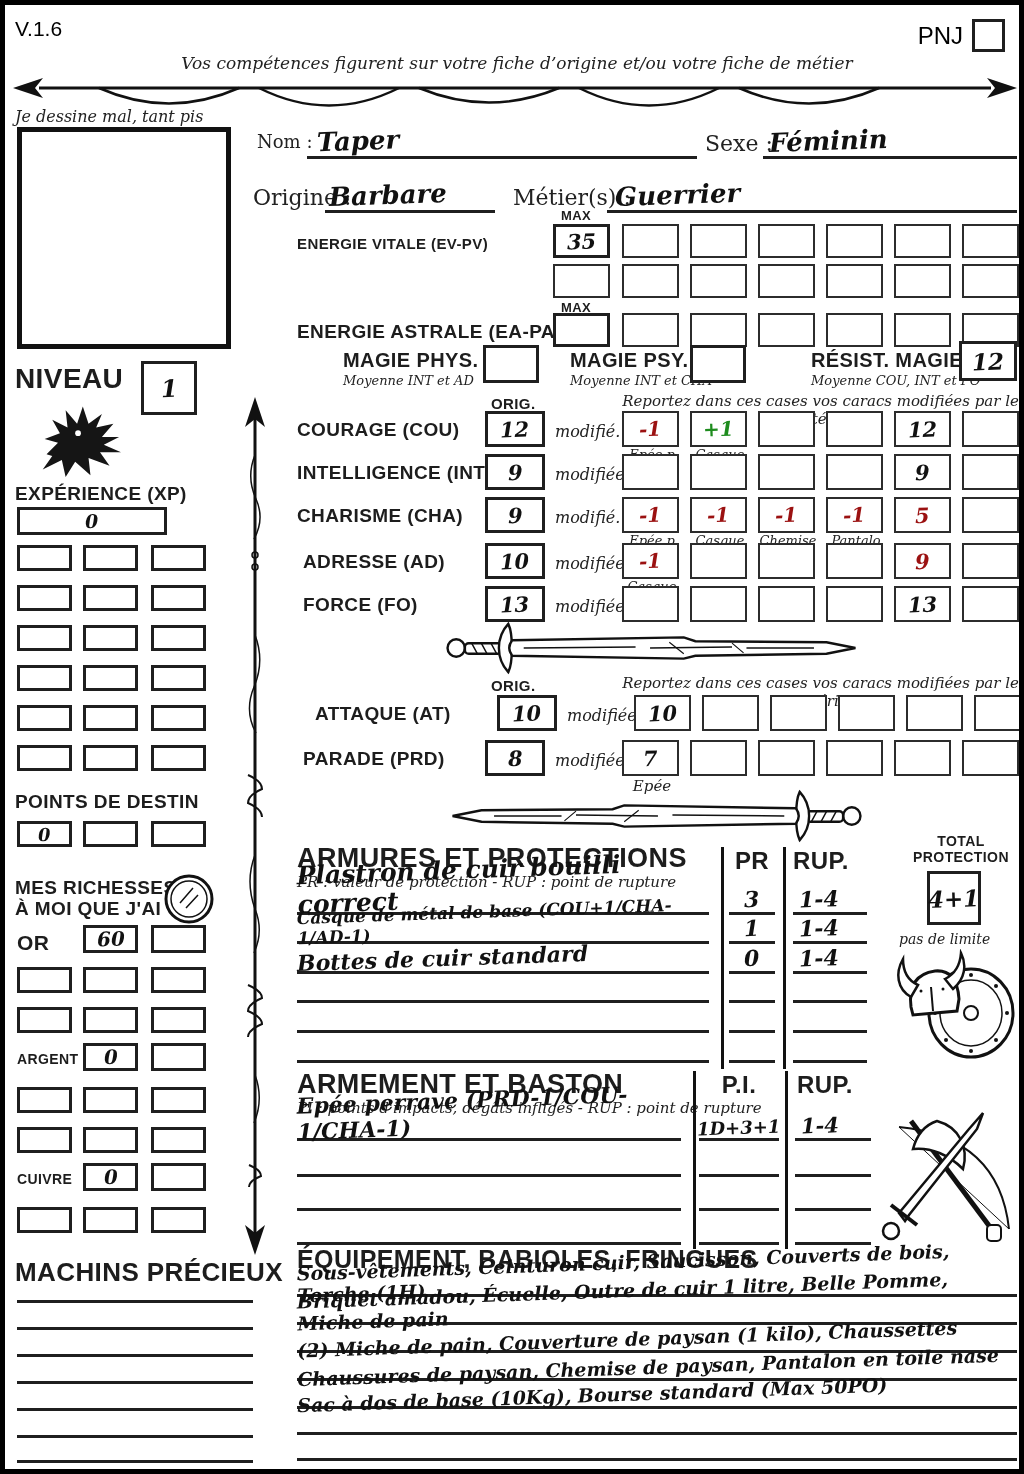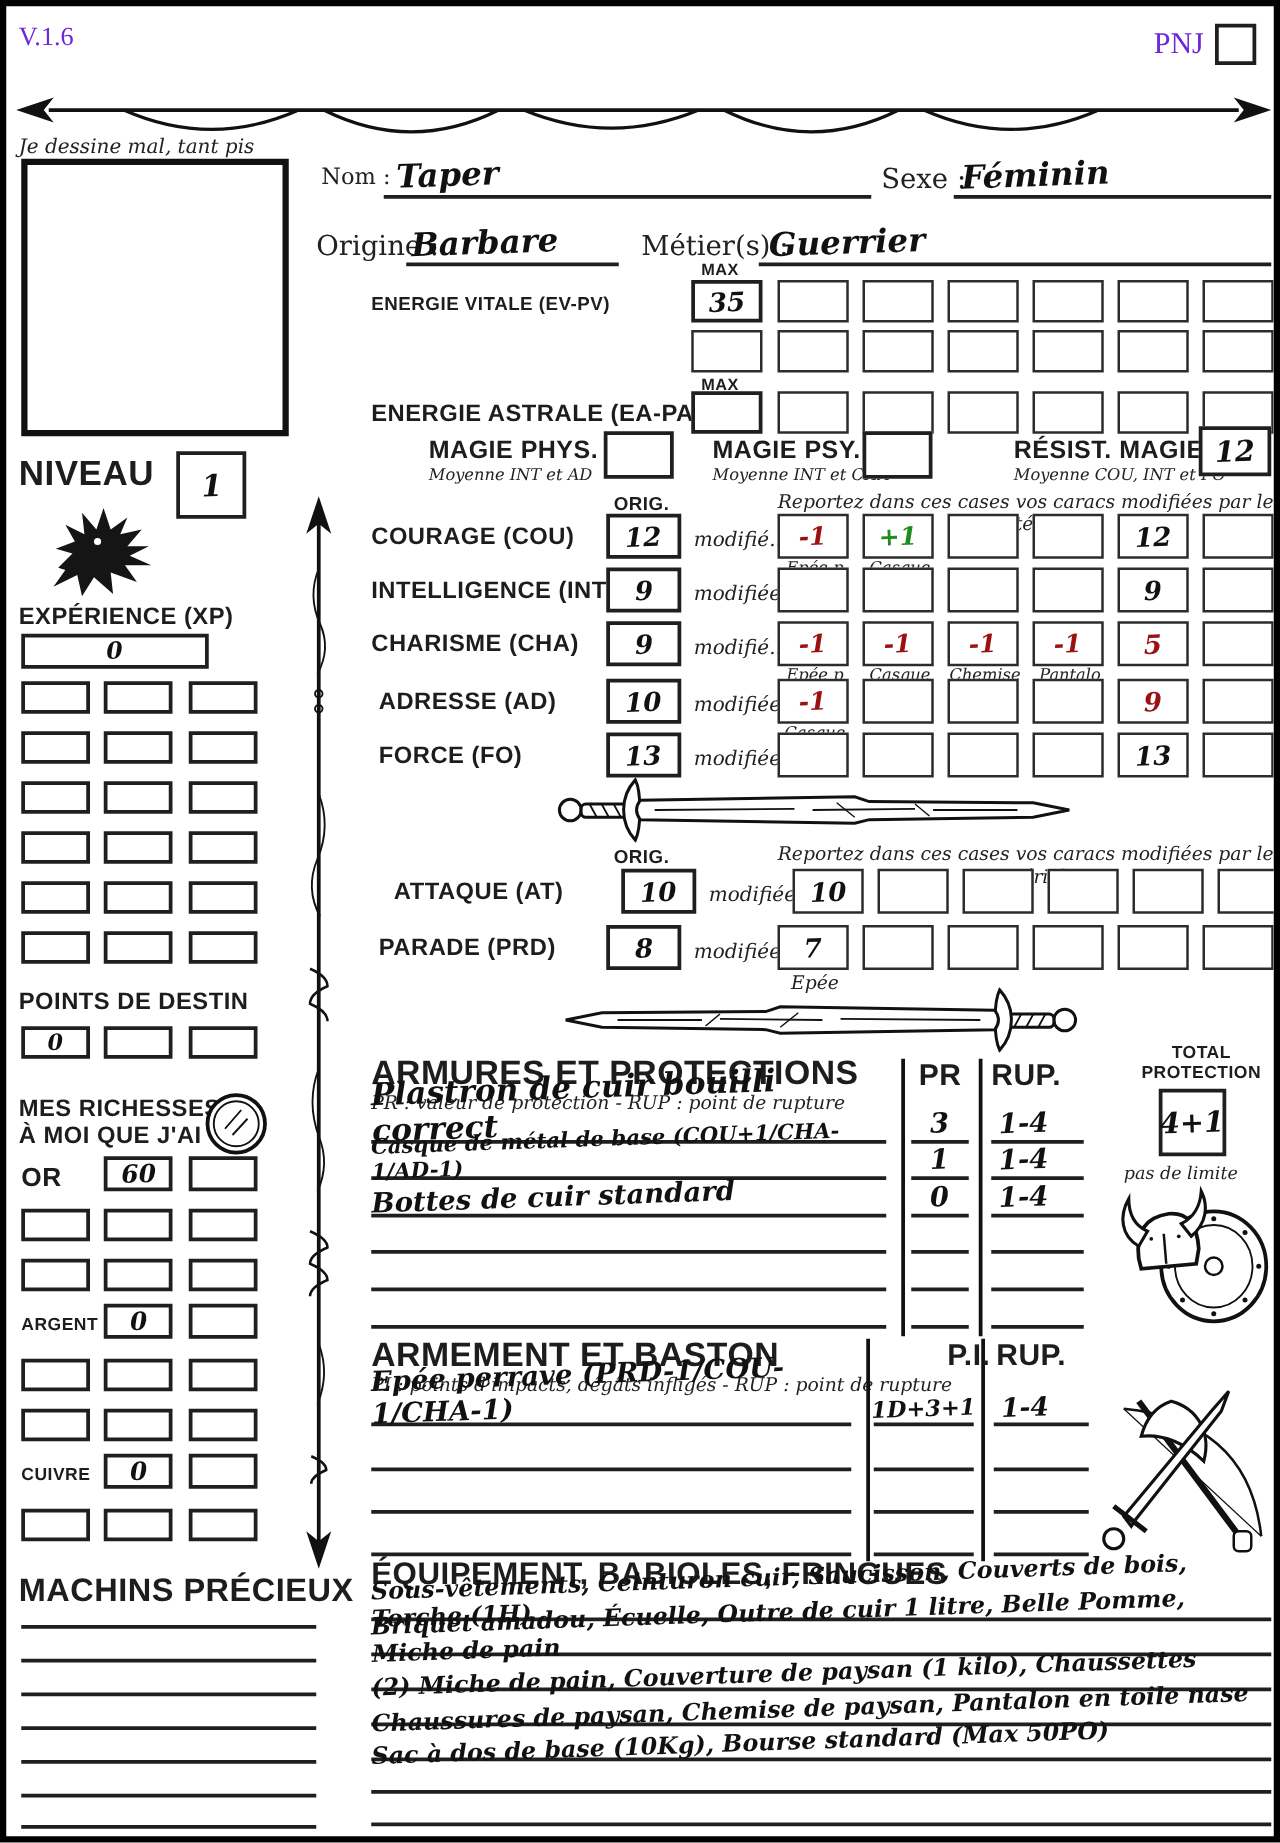--- a/index.html
+++ b/index.html
@@ -1,21 +1,21 @@
 <!DOCTYPE html>
 <html><head>
 <meta charset="utf-8">
 <style>
   html,body{margin:0;padding:0;background:#888;}
   #page{position:relative;width:1024px;height:1474px;background:#fff;border:5px solid #000;
         box-sizing:border-box;margin:0 auto;overflow:hidden;
         font-family:"Liberation Sans",sans-serif;color:#1a1a1a;}
   .abs{position:absolute;}
   .deco{font-family:"Liberation Sans",sans-serif;font-weight:bold;color:#1d1d1d;letter-spacing:.4px;}
-  .serif{font-family:Liberation Serif, serif;color:#6d28d9;}
+  .serif{font-family:Liberation Sans, sans-serif;color:#000000;}
   .script{font-family:"DejaVu Serif",serif;font-style:italic;color:#222;}
   .hand{font-family:"DejaVu Serif",serif;font-style:italic;font-weight:bold;color:#111;display:inline-block;transform:rotate(-2deg);}
   .red{color:#9b1111;} .green{color:#1e8c1e;}
   .bx{position:absolute;border:2px solid #2c2c2c;background:#fff;box-sizing:border-box;
       display:flex;align-items:center;justify-content:center;}
   .bx3{border-width:3px;border-color:#1f1f1f;}
   .ul{position:absolute;border-bottom:3px solid #1f1f1f;box-sizing:border-box;display:flex;align-items:flex-end;}
   .vline{position:absolute;border-left:3px solid #111;width:0;}
   .note{font-size:13px;text-align:center;}
   .ctr{text-align:center;justify-content:center;}
@@ -24,20 +24,21 @@
 </head>
 <body>
 
 <div id="page">
 
   <div class="abs serif" style="left:10px;top:12px;font-size:21px;">V.1.6</div>
   <div class="abs" style="right:14px;top:14px;display:flex;align-items:center;gap:9px;">
     <span class="serif" style="font-size:24px;">PNJ</span>
     <span style="width:27px;height:27px;border:3px solid #1f1f1f;display:inline-block;"></span>
   </div>
+  <div class="abs script" style="left:112px;width:800px;top:48px;font-size:17px;text-align:center;">Vos compétences figurent sur votre fiche d’origine et/ou votre fiche de métier</div>
 
   <div class="abs" style="left:4px;top:70px;">
     <svg width="1012" height="38" viewBox="0 0 1012 38">
       <line x1="30" y1="13" x2="982" y2="13" stroke="#111" stroke-width="3"></line>
       <path d="M4,13 L34,3 L26,13 L34,23 Z" fill="#111"></path>
       <path d="M1008,13 L978,3 L986,13 L978,23 Z" fill="#111"></path>
       <path d="M90,13 Q160,44 230,13" fill="none" stroke="#111" stroke-width="2.5"></path>
       <path d="M250,13 Q320,48 390,13" fill="none" stroke="#111" stroke-width="2.5"></path>
       <path d="M410,13 Q480,42 550,13" fill="none" stroke="#111" stroke-width="2.5"></path>
       <path d="M570,13 Q640,48 710,13" fill="none" stroke="#111" stroke-width="2.5"></path>
@@ -470,21 +471,21 @@
       <path d="M40,38 L42,62" stroke="#111" stroke-width="2"></path>
       <circle cx="30" cy="42" r="1.5" fill="#111"></circle>
         <circle cx="52" cy="40" r="1.5" fill="#111"></circle>
     </svg>
   </div>
 
   <div class="abs deco" style="left:292px;top:1064px;font-size:27px;">ARMEMENT ET BASTON</div>
   <div class="abs script" style="left:292px;top:1094px;font-size:15px;">PI : points d'impacts, dégâts infligés - RUP : point de rupture</div>
   <div class="vline" style="left:688px;top:1066px;height:178px;"></div>
   <div class="vline" style="left:780px;top:1066px;height:178px;"></div>
-  <div class="abs deco ctr" style="left:688px;width:92px;top:1066px;font-size:24px;padding-left:36px;">P.I.</div>
+  <div class="abs deco ctr" style="left:688px;width:92px;top:1066px;font-size:24px;">P.I.</div>
   <div class="abs deco" style="left:792px;top:1066px;font-size:24px;">RUP.</div>
 
   <div class="ul" style="left:292px;top:1104px;width:384px;height:32px;">
       <span class="hand" style="font-size:22px;">Epée perrave (PRD-1/COU-1/CHA-1)</span>
     </div>
   <div class="ul ctr" style="left:694px;top:1104px;width:80px;height:32px;">
       <span class="hand" style="font-size:18px;margin:0 auto;">1D+3+1</span>
     </div>
   <div class="ul" style="left:790px;top:1104px;width:76px;height:32px;">
       <span class="hand" style="font-size:21px;padding-left:6px;">1-4</span>

